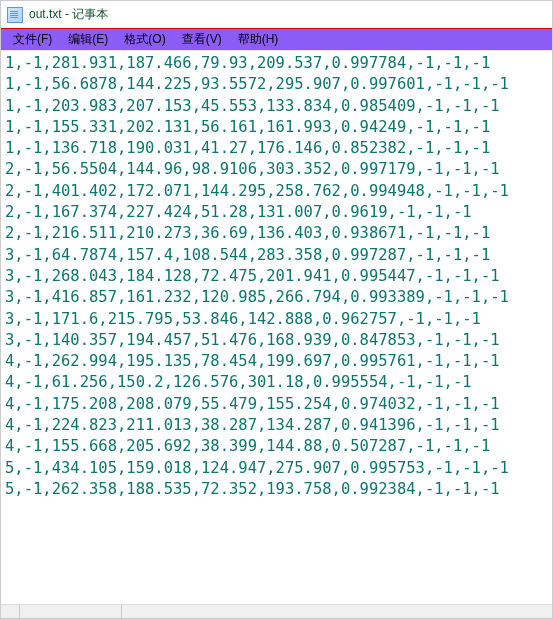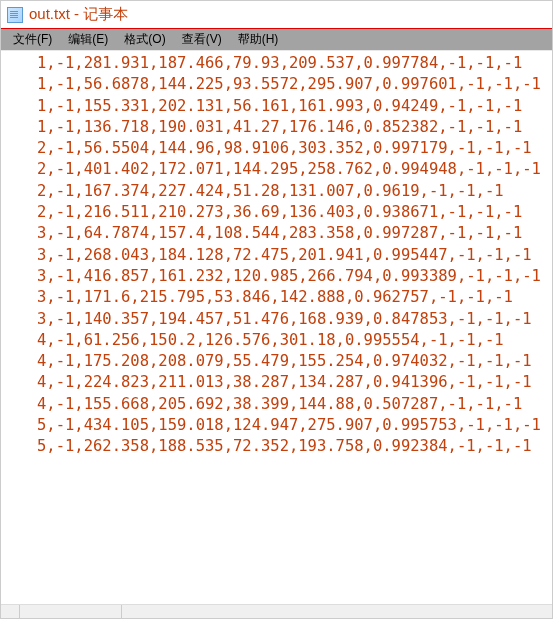--- a/index.html
+++ b/index.html
@@ -30,47 +30,46 @@
   }
   .titlebar .icon::after {
     content: "";
     position: absolute;
     left: 2px; top: 3px;
     width: 8px; height: 1px;
     background: #5a9bd4;
     box-shadow: 0 2px 0 #5a9bd4, 0 4px 0 #5a9bd4, 0 6px 0 #5a9bd4;
   }
   .titlebar .title {
-    font-size: 15px;
-    color: #c2410c;
+    font-size: 12px;
+    color: #14532d;
   }
   .menubar {
     height: 22px;
-    background: #a3a3a3;
+    background: #8b5cf6;
     border-bottom: 1px solid #e8e8e8;
     display: flex;
     align-items: center;
     padding: 0 4px;
     font-size: 12px;
   }
   .menubar .menu-item {
     padding: 2px 8px;
     color: #000;
     cursor: default;
   }
   .content {
     padding: 2px 4px;
     font-family: "SimSun", monospace;
     font-size: 15.5px;
     line-height: 21.3px;
-    color: #c2410c;
+    color: #0f766e;
     white-space: nowrap;
     overflow: hidden;
     height: calc(100% - 64px);
-    margin-left: 32px;
   }
   .content .line {
     display: block;
   }
   .statusbar {
     position: absolute;
     bottom: 0;
     left: 0;
     right: 0;
     height: 14px;
@@ -96,31 +95,33 @@
   <span class="menu-item">文件(F)</span>
   <span class="menu-item">编辑(E)</span>
   <span class="menu-item">格式(O)</span>
   <span class="menu-item">查看(V)</span>
   <span class="menu-item">帮助(H)</span>
 </div>
 
 <div class="content" id="content">
     <span class="line">1,-1,281.931,187.466,79.93,209.537,0.997784,-1,-1,-1</span>
     <span class="line">1,-1,56.6878,144.225,93.5572,295.907,0.997601,-1,-1,-1</span>
+    <span class="line">1,-1,203.983,207.153,45.553,133.834,0.985409,-1,-1,-1</span>
     <span class="line">1,-1,155.331,202.131,56.161,161.993,0.94249,-1,-1,-1</span>
     <span class="line">1,-1,136.718,190.031,41.27,176.146,0.852382,-1,-1,-1</span>
     <span class="line">2,-1,56.5504,144.96,98.9106,303.352,0.997179,-1,-1,-1</span>
     <span class="line">2,-1,401.402,172.071,144.295,258.762,0.994948,-1,-1,-1</span>
     <span class="line">2,-1,167.374,227.424,51.28,131.007,0.9619,-1,-1,-1</span>
     <span class="line">2,-1,216.511,210.273,36.69,136.403,0.938671,-1,-1,-1</span>
     <span class="line">3,-1,64.7874,157.4,108.544,283.358,0.997287,-1,-1,-1</span>
     <span class="line">3,-1,268.043,184.128,72.475,201.941,0.995447,-1,-1,-1</span>
     <span class="line">3,-1,416.857,161.232,120.985,266.794,0.993389,-1,-1,-1</span>
     <span class="line">3,-1,171.6,215.795,53.846,142.888,0.962757,-1,-1,-1</span>
     <span class="line">3,-1,140.357,194.457,51.476,168.939,0.847853,-1,-1,-1</span>
+    <span class="line">4,-1,262.994,195.135,78.454,199.697,0.995761,-1,-1,-1</span>
     <span class="line">4,-1,61.256,150.2,126.576,301.18,0.995554,-1,-1,-1</span>
     <span class="line">4,-1,175.208,208.079,55.479,155.254,0.974032,-1,-1,-1</span>
     <span class="line">4,-1,224.823,211.013,38.287,134.287,0.941396,-1,-1,-1</span>
     <span class="line">4,-1,155.668,205.692,38.399,144.88,0.507287,-1,-1,-1</span>
     <span class="line">5,-1,434.105,159.018,124.947,275.907,0.995753,-1,-1,-1</span>
     <span class="line">5,-1,262.358,188.535,72.352,193.758,0.992384,-1,-1,-1</span>
   </div>
 
 <div class="statusbar">
   <div class="sep" style="left:18px"></div>

